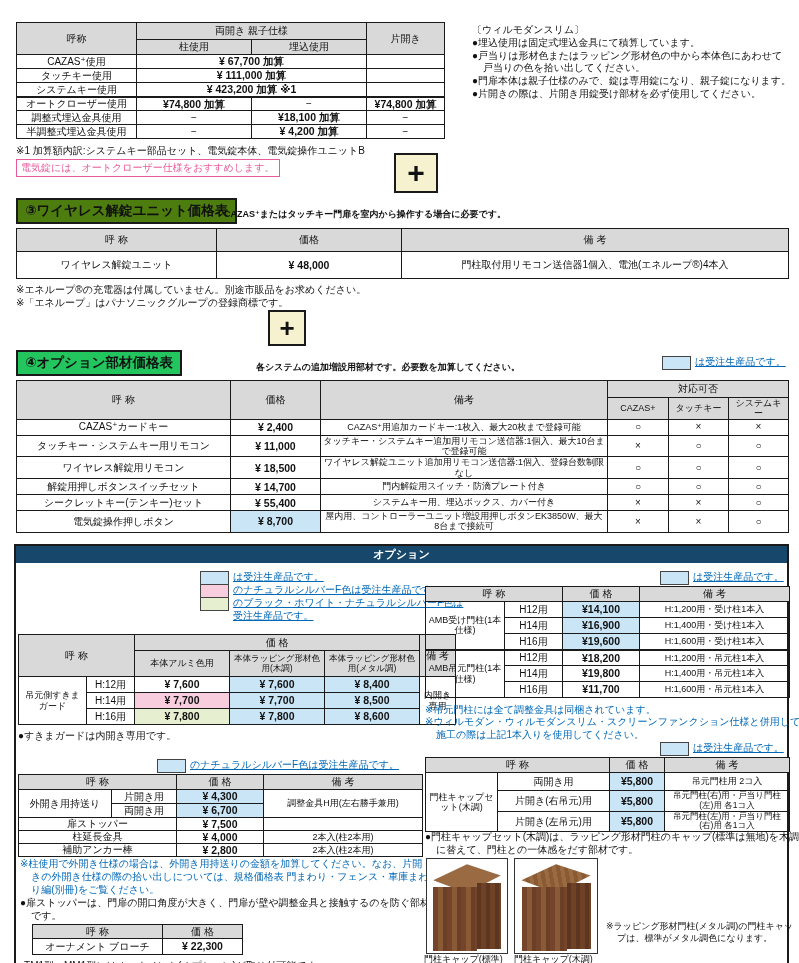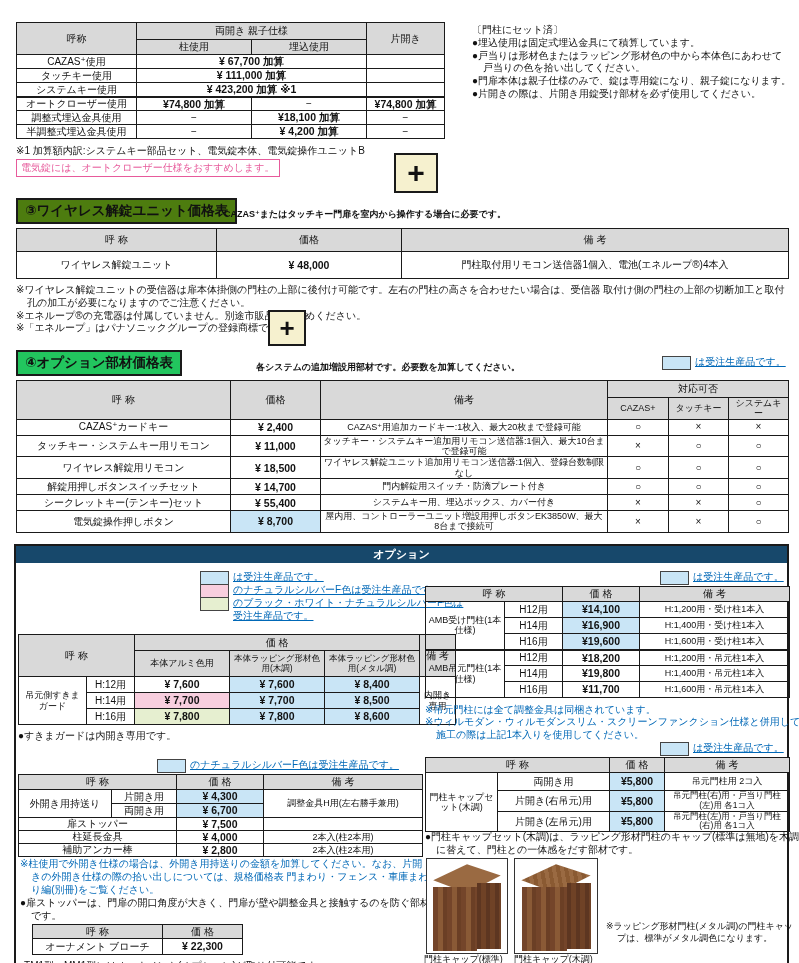--- a/index.html
+++ b/index.html
@@ -95,21 +95,21 @@
   <tr style="height:14px">
         <td>半調整式埋込金具使用</td>
         <td>−</td>
         <td class="price">¥ 4,200 加算</td>
         <td>−</td>
       </tr>
 </tbody>
   </table>
 
 <div class="abs note" style="left:472px;top:24px;width:320px;">
-  <div>〔門柱にセット済〕</div>
+  <div>〔ウィルモダンスリム〕</div>
   <div class="hang">●埋込使用は固定式埋込金具にて積算しています。</div>
   <div class="hang">●戸当りは形材色またはラッピング形材色の中から本体色にあわせて 戸当りの色を拾い出してください。</div>
   <div class="hang">●門扉本体は親子仕様のみで、錠は専用錠になり、親子錠になります。</div>
   <div class="hang">●片開きの際は、片開き用錠受け部材を必ず使用してください。</div>
 </div>
 
 <div class="abs note" style="left:16px;top:145px;">※1 加算額内訳:システムキー部品セット、電気錠本体、電気錠操作ユニットB</div>
 <div class="abs pinkbox" style="left:16px;top:159px;">電気錠には、オートクローザー仕様をおすすめします。</div>
 <div class="abs plusbox" style="left:394px;top:153px;">+</div>
 
@@ -130,21 +130,20 @@
   </tr>
   <tr style="height:27px">
     <td>ワイヤレス解錠ユニット</td>
     <td class="price">¥ 48,000</td>
     <td>門柱取付用リモコン送信器1個入、電池(エネループ®)4本入</td>
   </tr>
 </tbody>
   </table>
 
 <div class="abs note" style="left:16px;top:284px;width:772px;">
-  <div class="hang">※ワイヤレス解錠ユニットの受信器は扉本体掛側の門柱の上部に後付け可能です。左右の門柱の高さを合わせたい場合は、受信器 取付け側の門柱の上部の切断加工と取付孔の加工が必要になりますのでご注意ください。</div>
   <div class="hang">※エネループ®の充電器は付属していません。別途市販品をお求めください。</div>
   <div class="hang">※「エネループ」はパナソニックグループの登録商標です。</div>
 </div>
 <div class="abs plusbox" style="left:268px;top:310px;width:34px;height:32px;font-size:26px;">+</div>
 
 <div class="abs sec-title green-t" style="left:16px;top:350px;">④オプション部材価格表</div>
 <div class="abs subtitle" style="left:256px;top:361px;">各システムの追加増設用部材です。必要数を加算してください。</div>
 <div class="abs legend" style="left:662px;top:356px;">
   <span class="lgbox lg-blue"></span>
   <span class="txt">は受注生産品です。</span>

